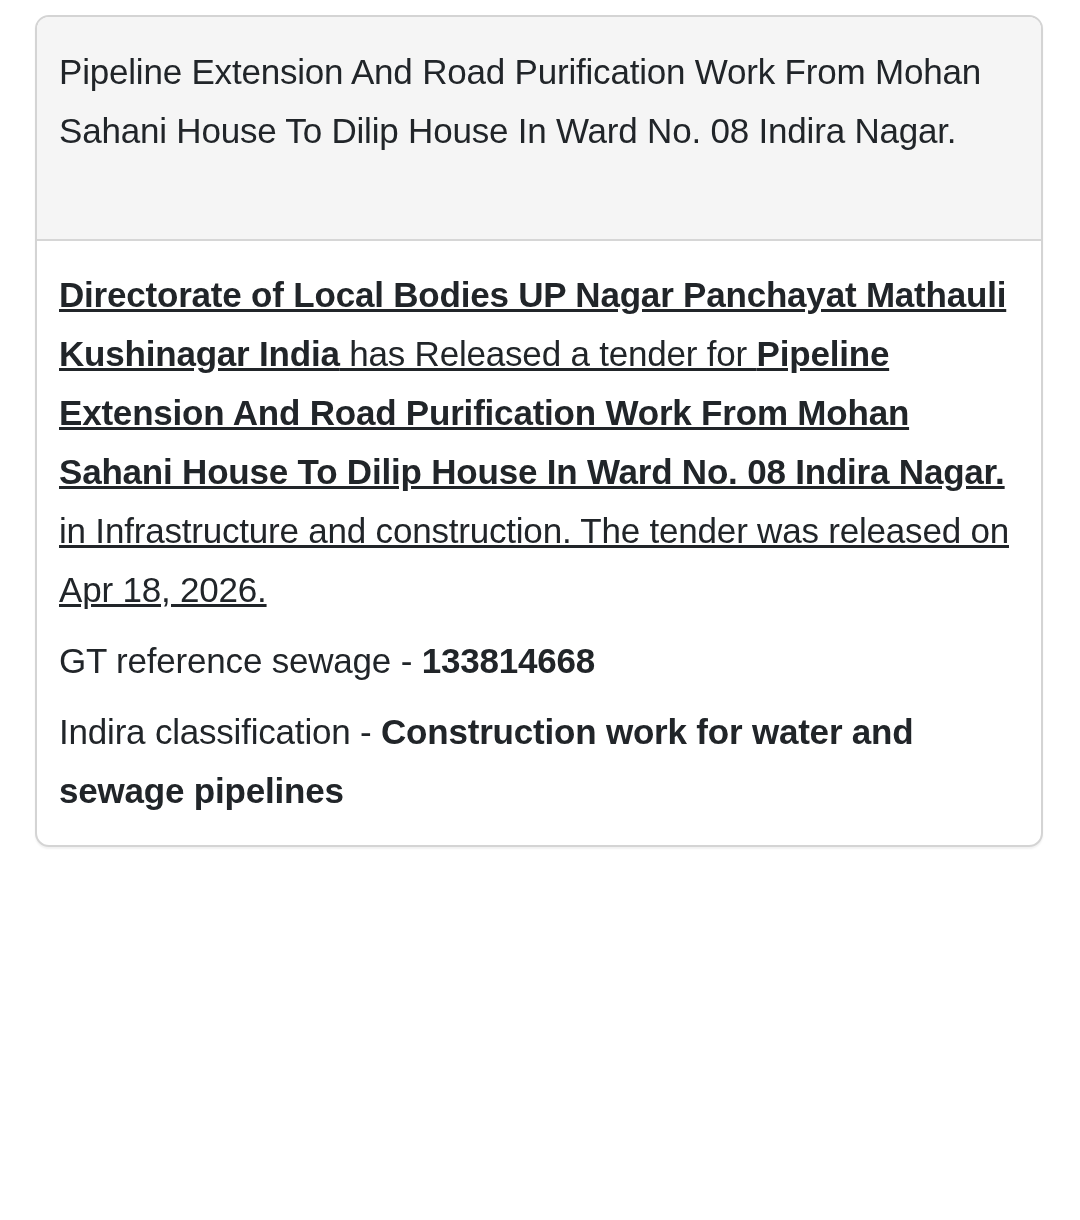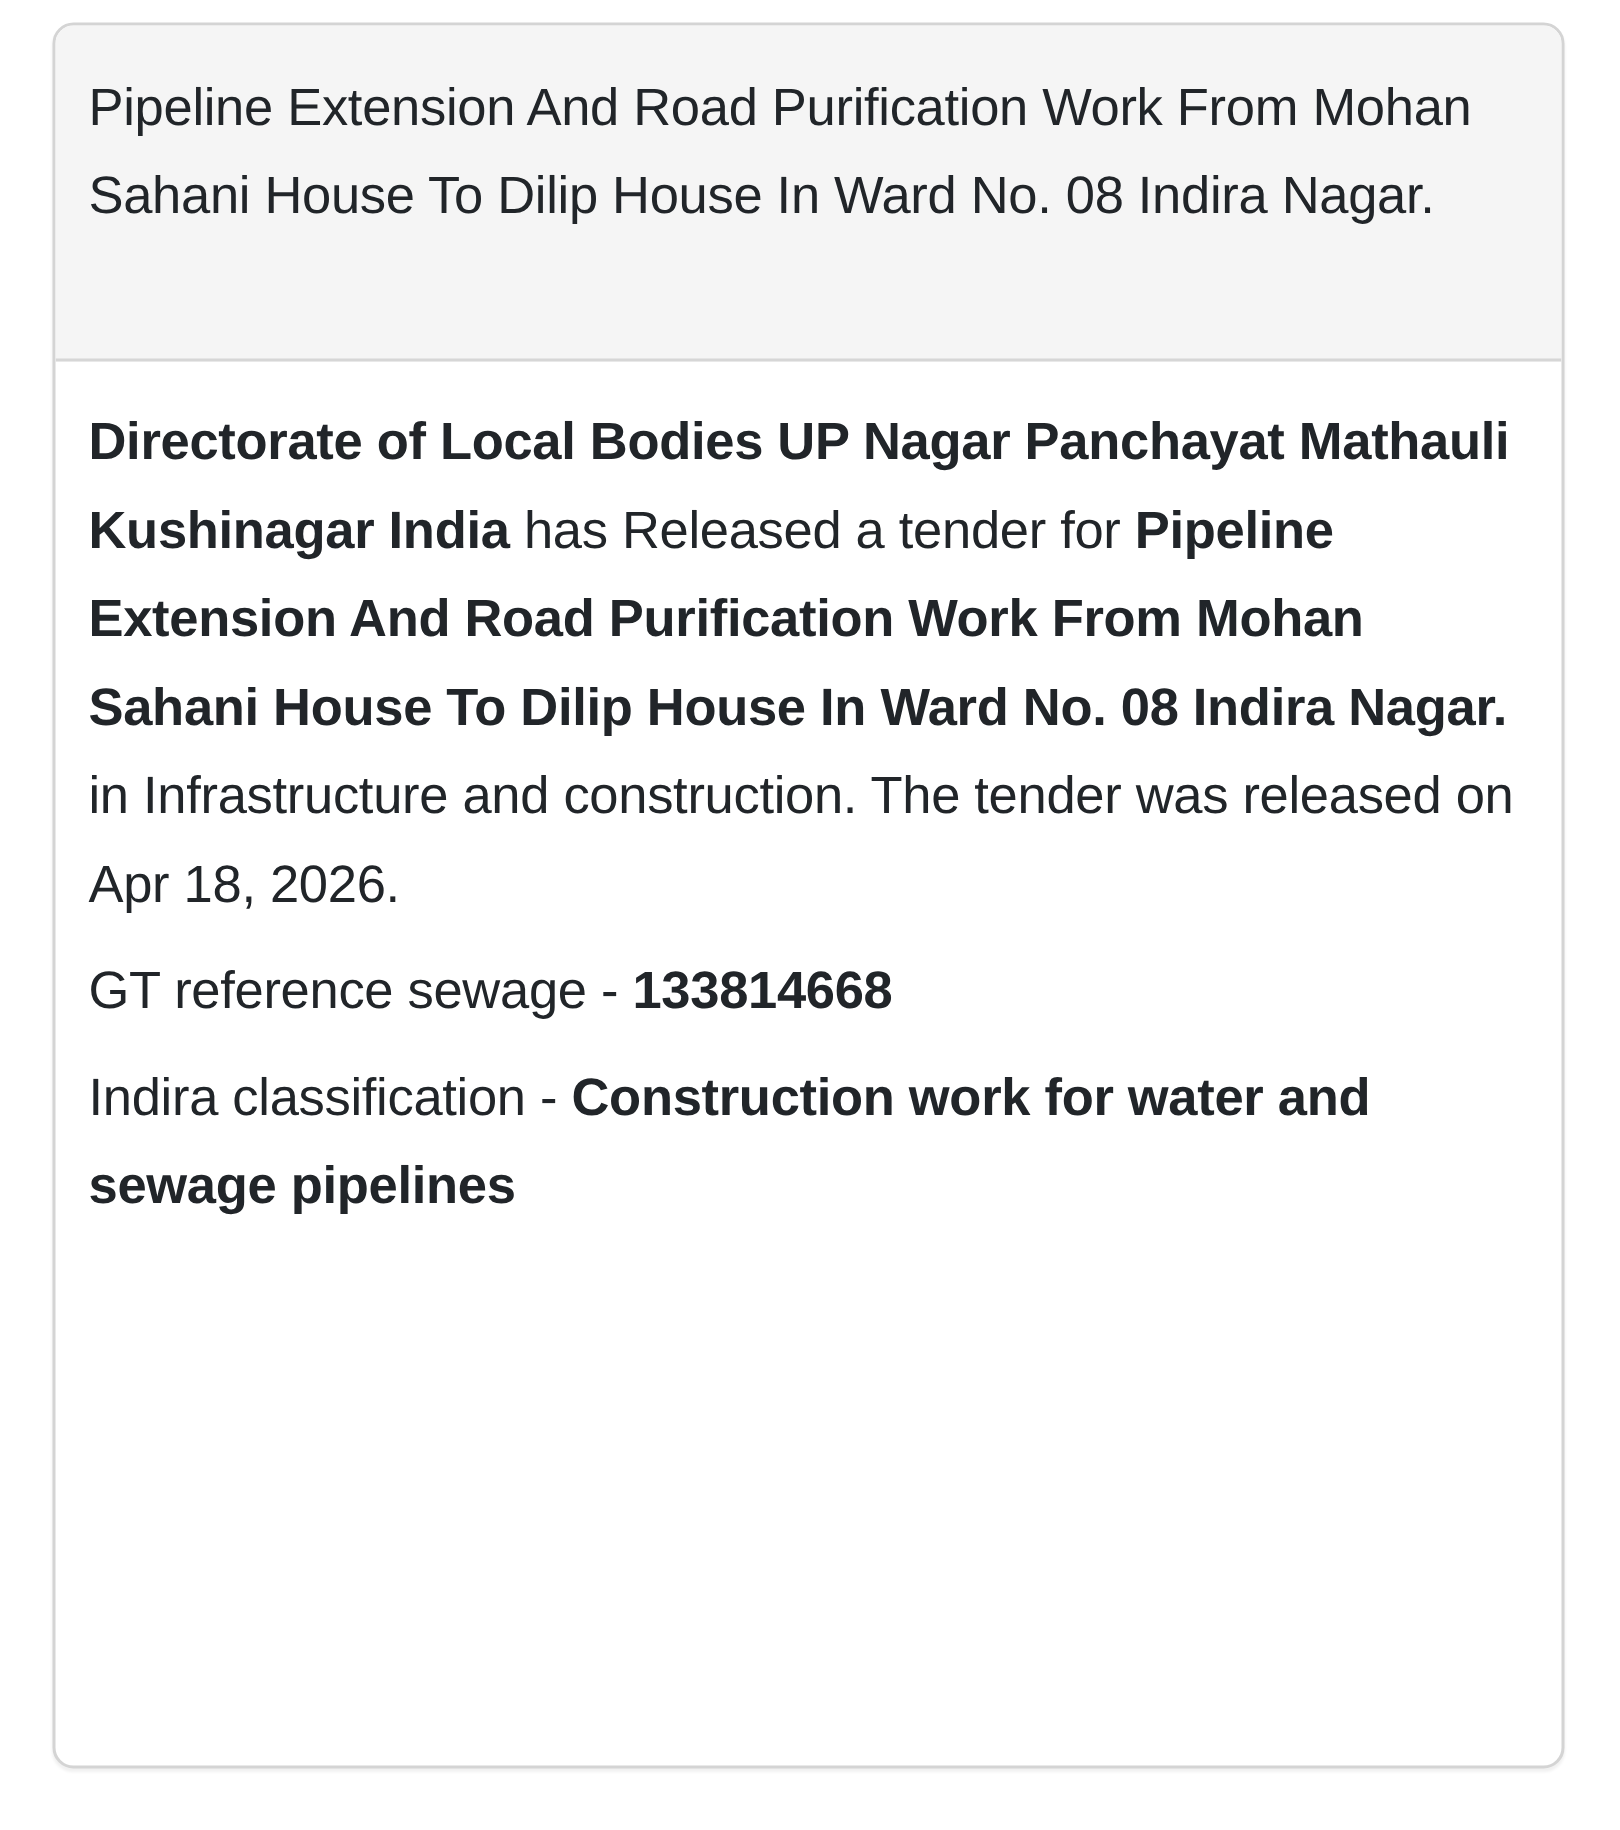--- a/index.html
+++ b/index.html
@@ -1,25 +1,25 @@
 <!DOCTYPE html>
 <html><head>
 <meta charset="utf-8">
 <style>
   html, body { margin: 0; padding: 0; background: #ffffff; }
   body { width: 1080px; height: 1220px; position: relative; overflow: hidden;
          font-family: "Liberation Sans", "DejaVu Sans", sans-serif; color: #212529; }
-  .card { position: absolute; left: 35px; top: 15px; width: 1008px; height: 1164px;
+  .card { position: absolute; left: 35px; top: 15px; width: 1008px; height: 832px;
           border: 2px solid #d4d4d4; border-radius: 14px; box-sizing: border-box;
           overflow: hidden; background: #fff; box-shadow: 0 2px 2px rgba(0,0,0,0.06); }
   .card-header { background: #f5f5f5; border-bottom: 2px solid #d6d6d6;
                  padding: 25px 22px 30px 22px; height: 224px; box-sizing: border-box;
                  font-size: 35px; line-height: 59px; letter-spacing: -0.2px; }
   .card-body { padding: 24px 22px 0 22px; font-size: 35px; line-height: 59px; letter-spacing: -0.2px; }
-  .para { margin: 0 0 12px 0; }
+  .para { margin: 0 0 12px 0; text-decoration: underline; }
   .row { margin: 0 0 12px 0; }
   b { font-weight: bold; }
 </style>
 </head>
 <body>
 
 <div class="card">
   <div class="card-header">
     <span>Pipeline Extension And Road Purification Work From Mohan Sahani House To Dilip House In Ward No. 08 Indira Nagar.</span>
   </div>

